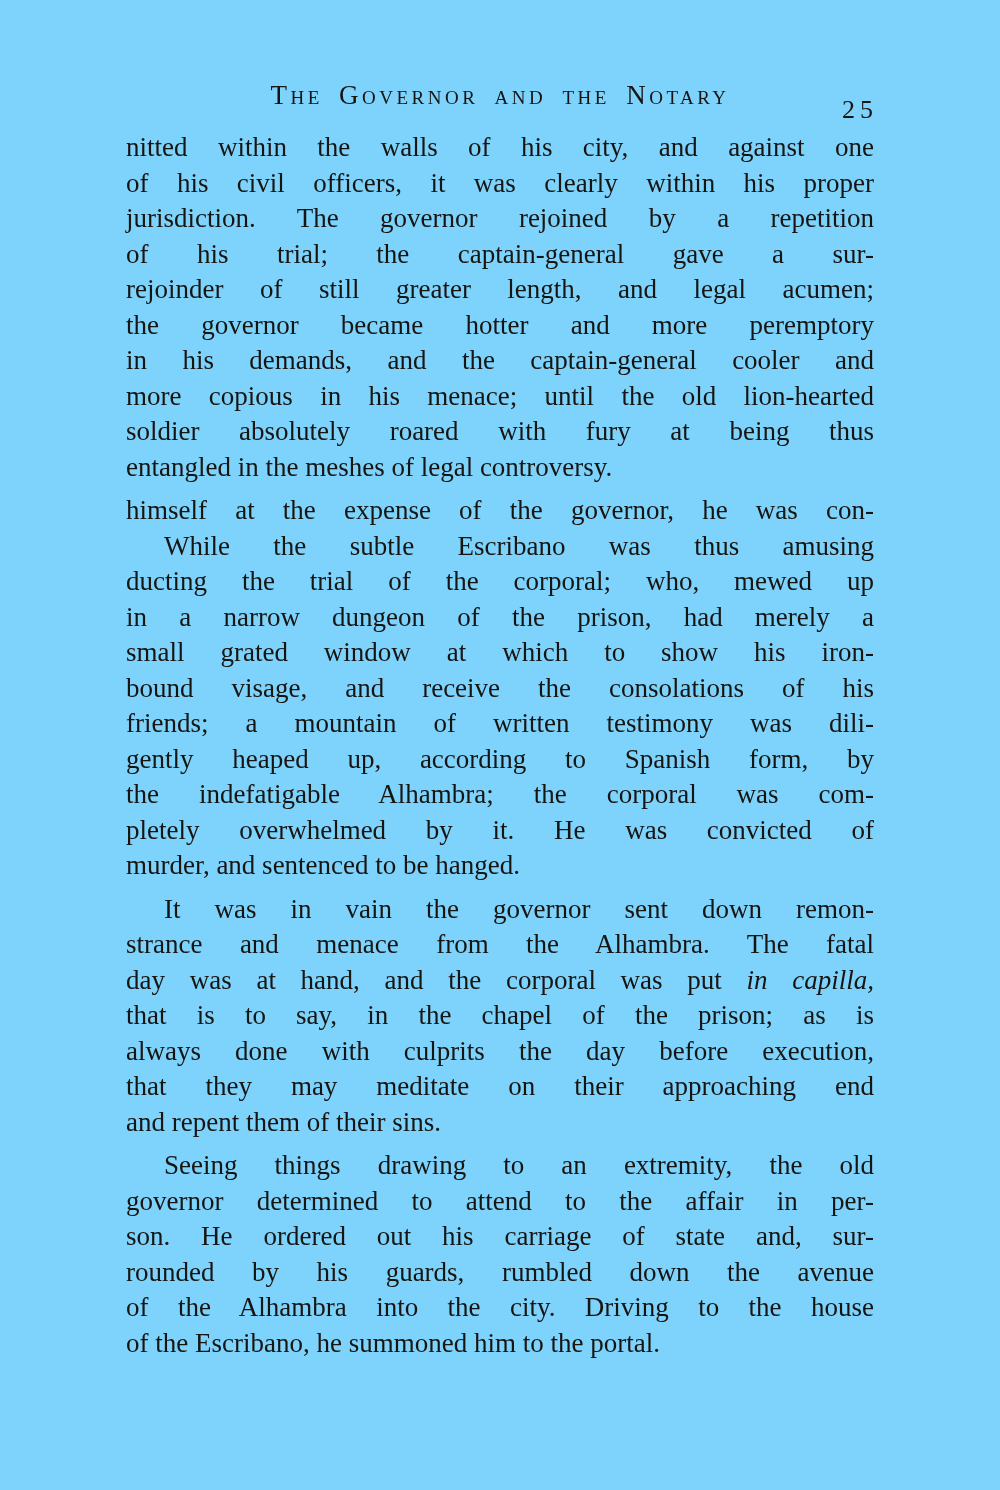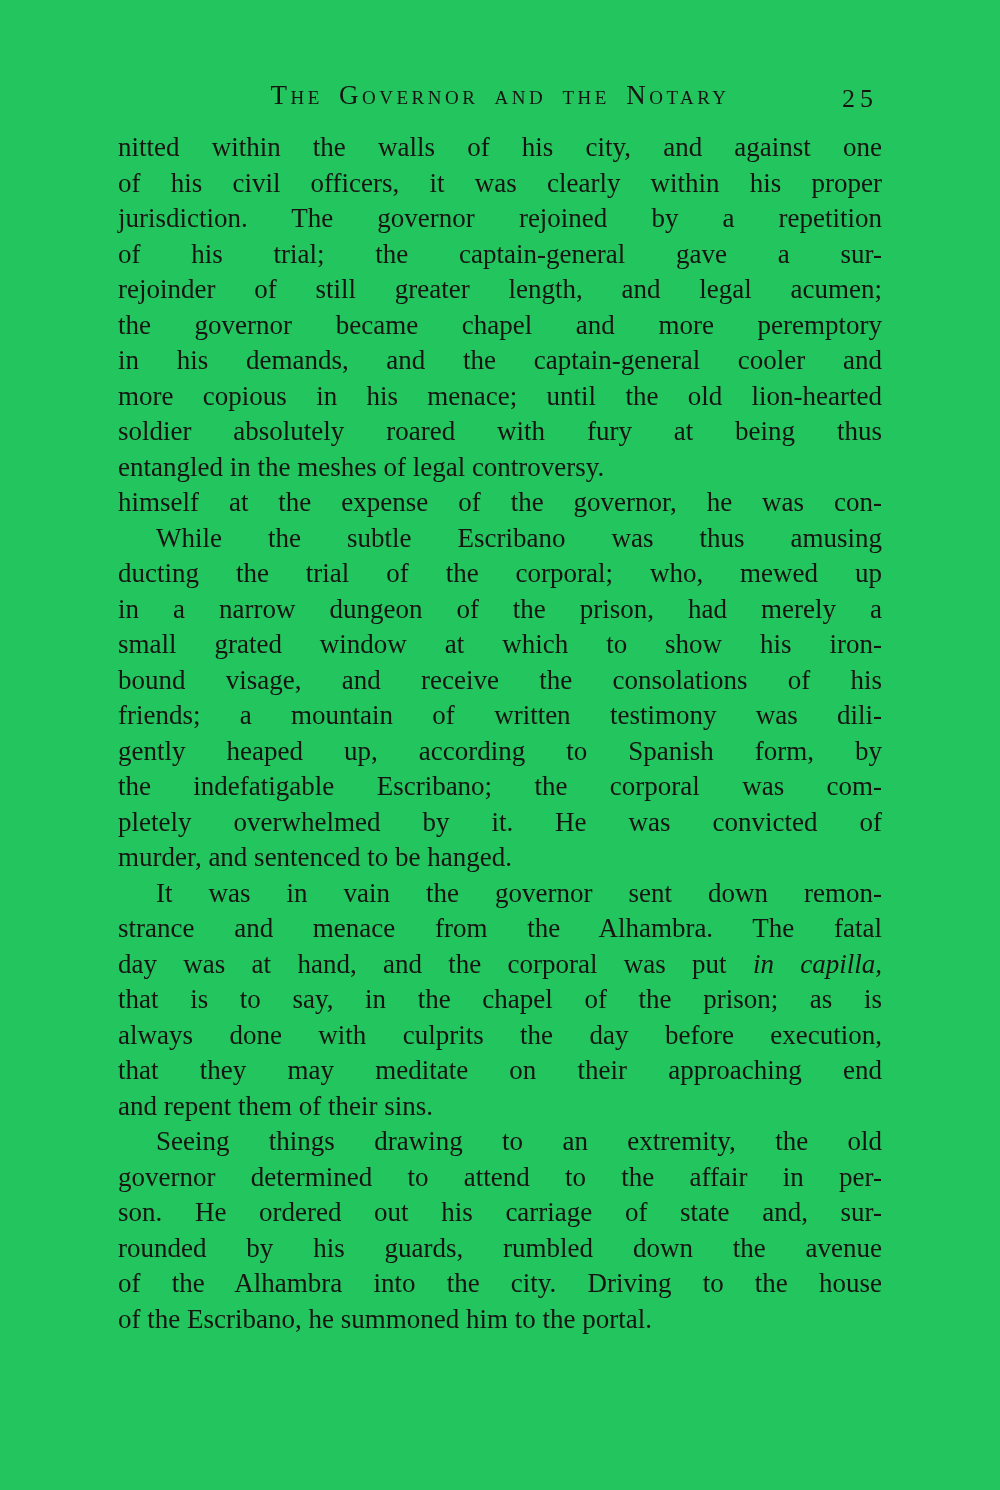--- a/index.html
+++ b/index.html
@@ -9,46 +9,46 @@
     background: #f8f7f3;
     font-family: "Liberation Serif", "DejaVu Serif", serif;
     color: #171512;
     -webkit-font-smoothing: antialiased;
   }
   .page {
     box-sizing: border-box;
     width: 1000px;
     height: 1490px;
     padding: 80px 118px 0 118px;
-    background: #22c55e;
+    background: #7dd3fc;
   }
   .running-header {
     position: relative;
     height: 40px;
     margin-bottom: 10px;
     text-align: center;
     font-variant: small-caps;
     letter-spacing: 3.5px;
     font-size: 27px;
     word-spacing: 6px;
   }
   .running-header .page-number {
     position: absolute;
     right: 4px;
-    top: 4px;
+    top: 15px;
     font-variant: normal;
     letter-spacing: 5px;
     word-spacing: normal;
     font-size: 26px;
   }
   .page-body {
     font-size: 27px;
     line-height: 35.5px;
   }
-  .paragraph { margin: 0; }
+  .paragraph { margin: 8px; }
   .line {
     text-align: justify;
     text-align-last: justify;
     white-space: normal;
   }
   .line.last { text-align-last: left; }
   .line.indent { text-indent: 38px; }
   .line em { font-style: italic; }
 </style>
 </head>
@@ -59,36 +59,36 @@
     <span>The Governor and the Notary</span>
     <span class="page-number">25</span>
   </div>
   <div class="page-body">
       <div class="paragraph">
         <div class="line">nitted within the walls of his city, and against one</div>
         <div class="line">of his civil officers, it was clearly within his proper</div>
         <div class="line">jurisdiction. The governor rejoined by a repetition</div>
         <div class="line">of his trial; the captain-general gave a sur-</div>
         <div class="line">rejoinder of still greater length, and legal acumen;</div>
-        <div class="line">the governor became chapel and more peremptory</div>
+        <div class="line">the governor became hotter and more peremptory</div>
         <div class="line">in his demands, and the captain-general cooler and</div>
         <div class="line">more copious in his menace; until the old lion-hearted</div>
         <div class="line">soldier absolutely roared with fury at being thus</div>
         <div class="line last">entangled in the meshes of legal controversy.</div>
       </div>
       <div class="paragraph">
         <div class="line">himself at the expense of the governor, he was con-</div>
         <div class="line indent">While the subtle Escribano was thus amusing</div>
         <div class="line">ducting the trial of the corporal; who, mewed up</div>
         <div class="line">in a narrow dungeon of the prison, had merely a</div>
         <div class="line">small grated window at which to show his iron-</div>
         <div class="line">bound visage, and receive the consolations of his</div>
         <div class="line">friends; a mountain of written testimony was dili-</div>
         <div class="line">gently heaped up, according to Spanish form, by</div>
-        <div class="line">the indefatigable Escribano; the corporal was com-</div>
+        <div class="line">the indefatigable Alhambra; the corporal was com-</div>
         <div class="line">pletely overwhelmed by it. He was convicted of</div>
         <div class="line last">murder, and sentenced to be hanged.</div>
       </div>
       <div class="paragraph">
         <div class="line indent">It was in vain the governor sent down remon-</div>
         <div class="line">strance and menace from the Alhambra. The fatal</div>
         <div class="line">day was at hand, and the corporal was put <em>in capilla,</em></div>
         <div class="line">that is to say, in the chapel of the prison; as is</div>
         <div class="line">always done with culprits the day before execution,</div>
         <div class="line">that they may meditate on their approaching end</div>

